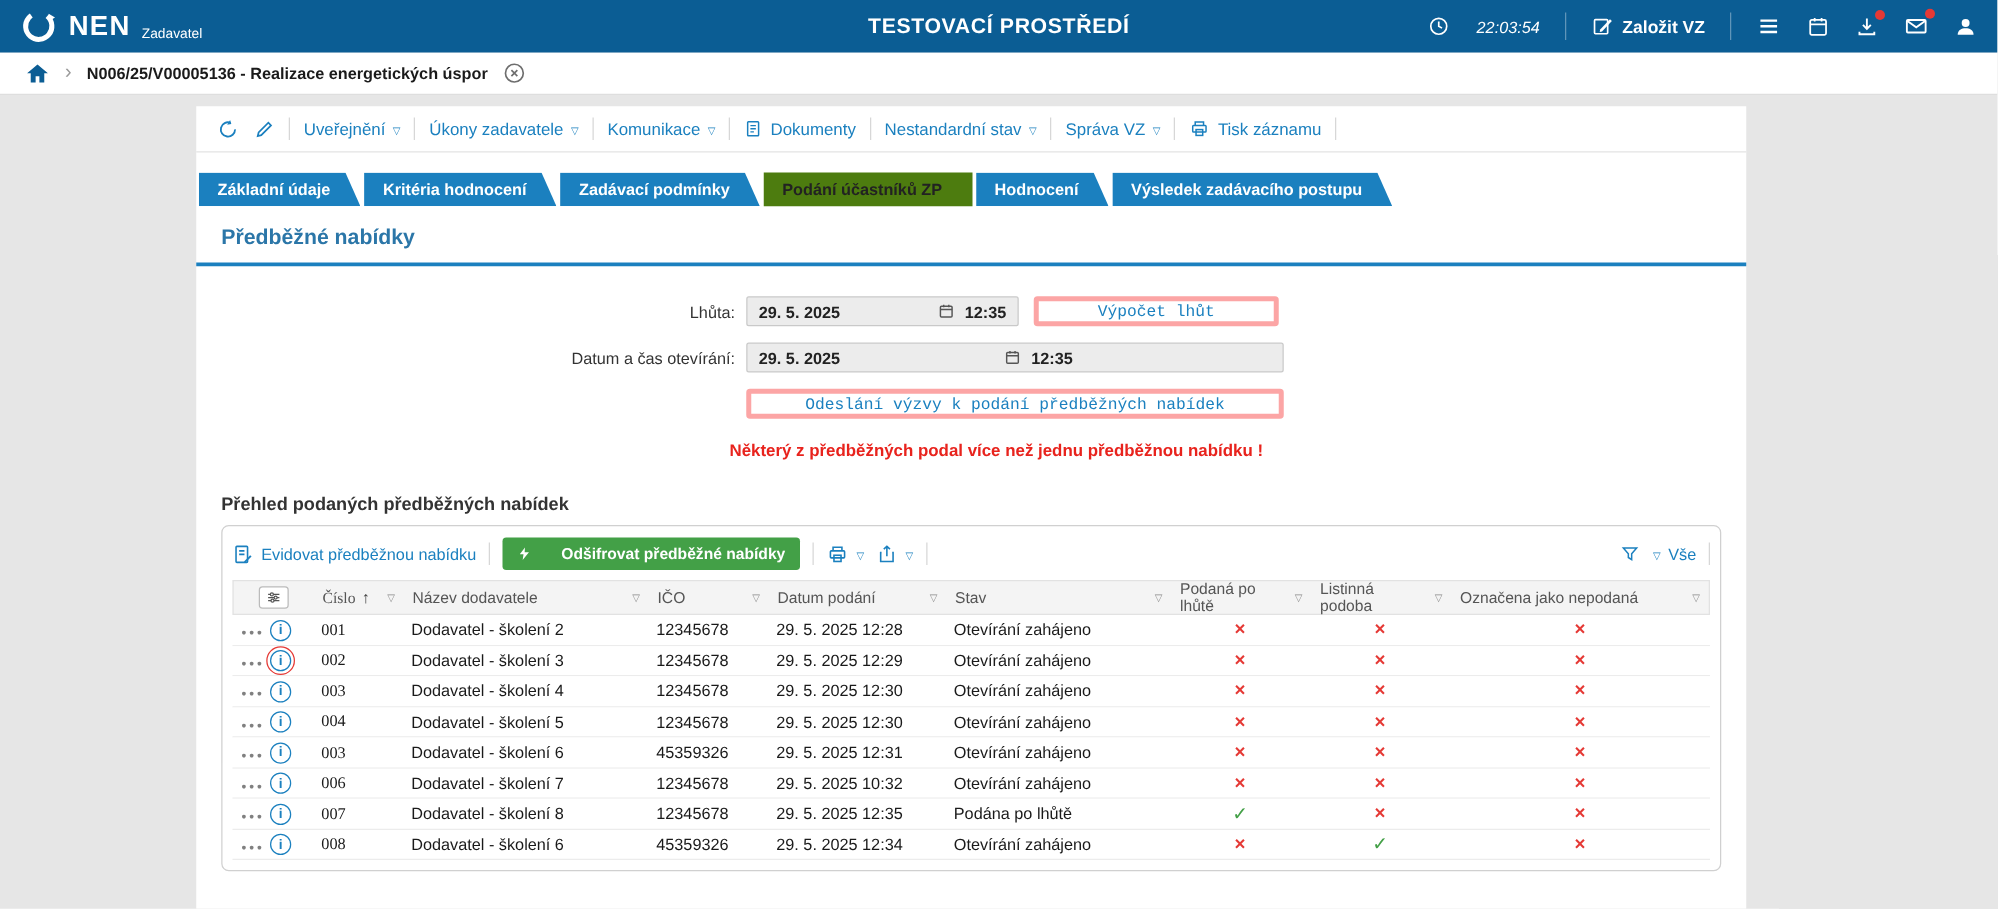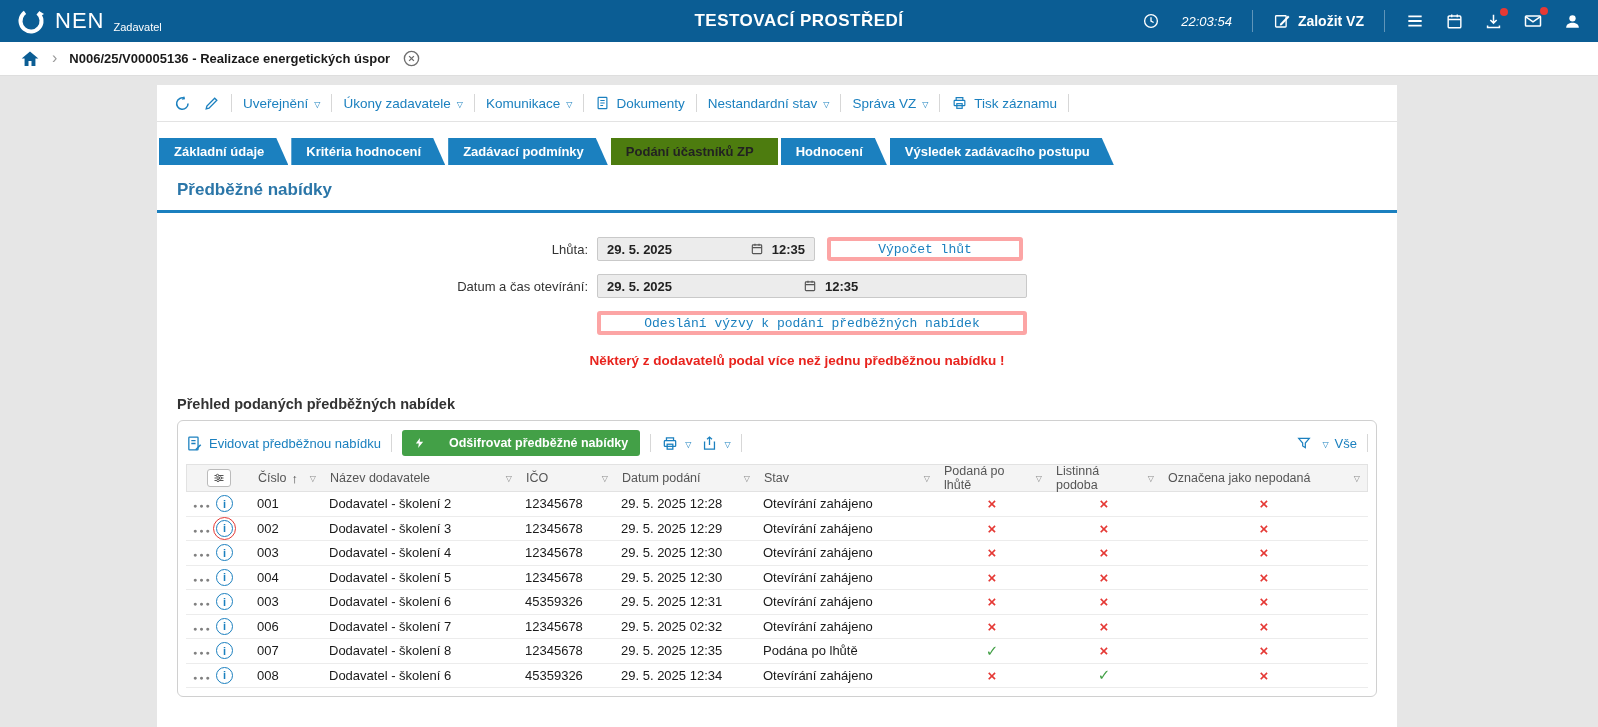--- a/index.html
+++ b/index.html
@@ -10,21 +10,21 @@
     color: #222;
   }
   svg { display: block; }
 
   
   .topbar {
     height: 42px; background: #0b5d94; color: #fff;
     display: flex; align-items: center; padding: 0 16px; position: relative;
   }
   .brand { display: flex; align-items: center; gap: 9px; z-index: 2; cursor: pointer; }
-  .brand-name { font-size: 22px; font-weight: normal; letter-spacing: 1px; }
+  .brand-name { font-size: 22px; font-weight: bold; letter-spacing: 1px; }
   .brand-sub { font-size: 11px; align-self: flex-end; margin-bottom: 3px; }
   .env-title {
     position: absolute; left: 0; right: 0; text-align: center;
     font-weight: bold; font-size: 17px; letter-spacing: .5px; z-index: 1;
   }
   .topbar-right { margin-left: auto; display: flex; align-items: center; gap: 20px; z-index: 2; }
   .tb-sep { width: 1px; height: 22px; background: rgba(255,255,255,.35); }
   .clock-wrap { display: flex; align-items: center; gap: 21px; font-size: 13px; font-style: italic; }
   .create-vz { display: flex; align-items: center; gap: 7px; font-size: 14px; font-weight: bold; cursor: pointer; }
   .tb-icon { cursor: pointer; position: relative; }
@@ -106,21 +106,21 @@
     background: #f4f4f4; border: 1px solid #e2e2e2; font-size: 12.5px; color: #555;
   }
   .hcell { display: flex; align-items: center; gap: 5px; padding: 0 7px; height: 100%; }
   .flt { margin-left: auto; font-size: 8px; color: #8a8a8a; cursor: pointer; }
   .sort-asc { font-weight: bold; color: #444; font-size: 13px; }
   .gear-box { border: 1px solid #bbb; border-radius: 3px; padding: 2px 4px; color: #555; background: #fff; }
 
   .h-gear { width: 64px; justify-content: center; }
   .c-menu { width: 30px; padding-left: 7px; }
   .c-info { width: 34px; }
-  .c-cislo { width: 72px; padding: 0 7px; }
+  .c-cislo { width: 72px; padding: 0 7px; font-family: Liberation Serif, serif; }
   .c-nazev { width: 196px; padding: 0 7px; }
   .c-ico   { width: 96px; padding: 0 7px; }
   .c-datum { width: 142px; padding: 0 7px; }
   .c-stav  { width: 180px; padding: 0 7px; }
   .c-b1 { width: 112px; } .c-b2 { width: 112px; } .c-b3 { flex: 1; }
 
   .trow {
     display: flex; align-items: center; height: 24.5px;
     border-bottom: 1px solid #ececec; font-size: 13px; color: #1a1a1a; background: #fff;
   }
@@ -325,21 +325,21 @@
           </span>
           <span class="dt-time">12:35</span>
         </div>
       </div>
 
       <div class="form-row">
         <label class="form-label"></label>
         <button class="btn-plain btn-send">Odeslání výzvy k podání předběžných nabídek</button>
       </div>
 
-      <div class="warning">Některý z dodavatelů podal více než jednu předběžnou nabídku !</div>
+      <div class="warning">Některý z předběžných podal více než jednu předběžnou nabídku !</div>
     </div>
 
     <div class="grid-heading">Přehled podaných předběžných nabídek</div>
 
     <div class="grid-box">
       <div class="grid-toolbar">
         <span class="tool-item">
           <span>
             <svg width="17" height="17" viewBox="0 0 24 24" fill="none" stroke="#1b80bf" stroke-width="1.8">
                 <rect x="4" y="3" width="13" height="18" rx="1"></rect>
@@ -503,21 +503,21 @@
     <div class="c-b2 bool no">×</div>
     <div class="c-b3 bool no">×</div>
   </div>
 
   <div class="trow">
     <div class="c-menu"><span class="dots">●●●</span></div>
     <div class="c-info"><span class="info-i">i</span></div>
     <div class="c-cislo">006</div>
     <div class="c-nazev">Dodavatel - školení 7</div>
     <div class="c-ico">12345678</div>
-    <div class="c-datum">29. 5. 2025 02:32</div>
+    <div class="c-datum">29. 5. 2025 10:32</div>
     <div class="c-stav">Otevírání zahájeno</div>
     <div class="c-b1 bool no">×</div>
     <div class="c-b2 bool no">×</div>
     <div class="c-b3 bool no">×</div>
   </div>
 
   <div class="trow">
     <div class="c-menu"><span class="dots">●●●</span></div>
     <div class="c-info"><span class="info-i">i</span></div>
     <div class="c-cislo">007</div>

